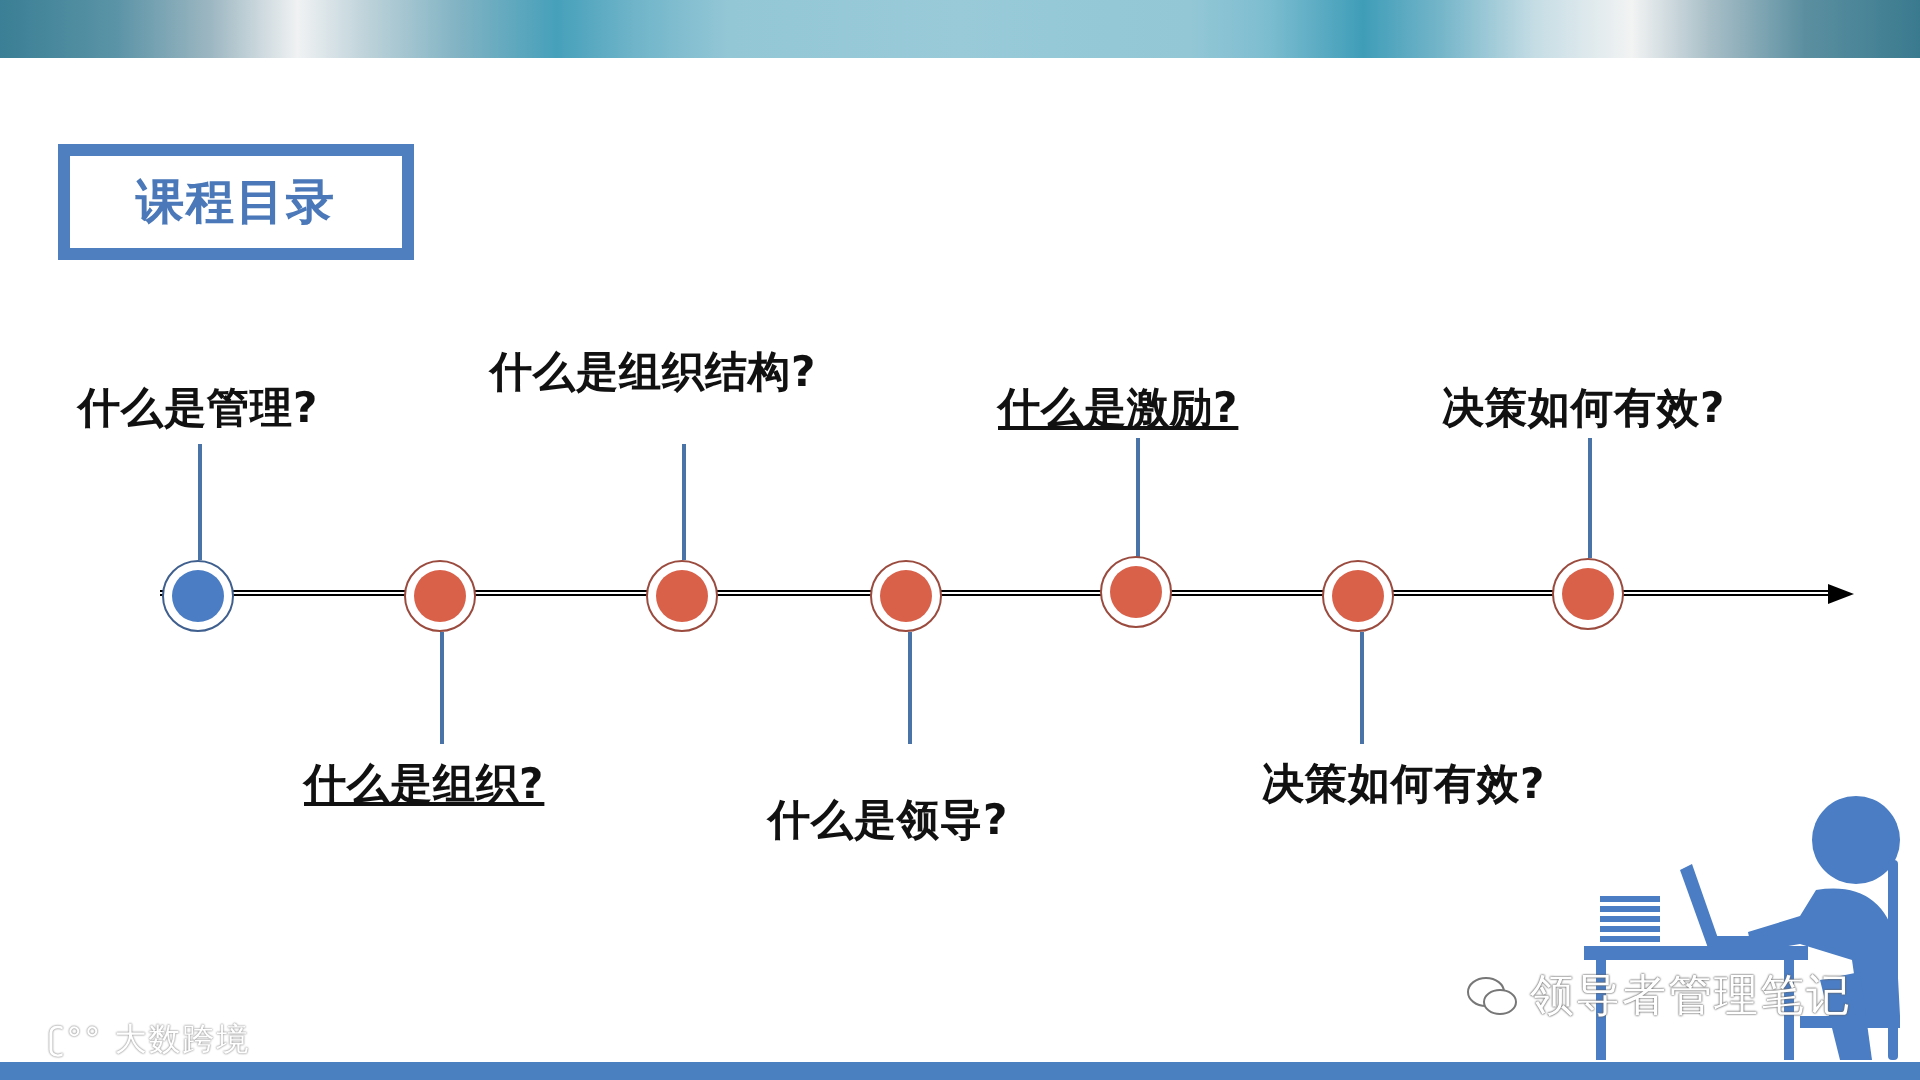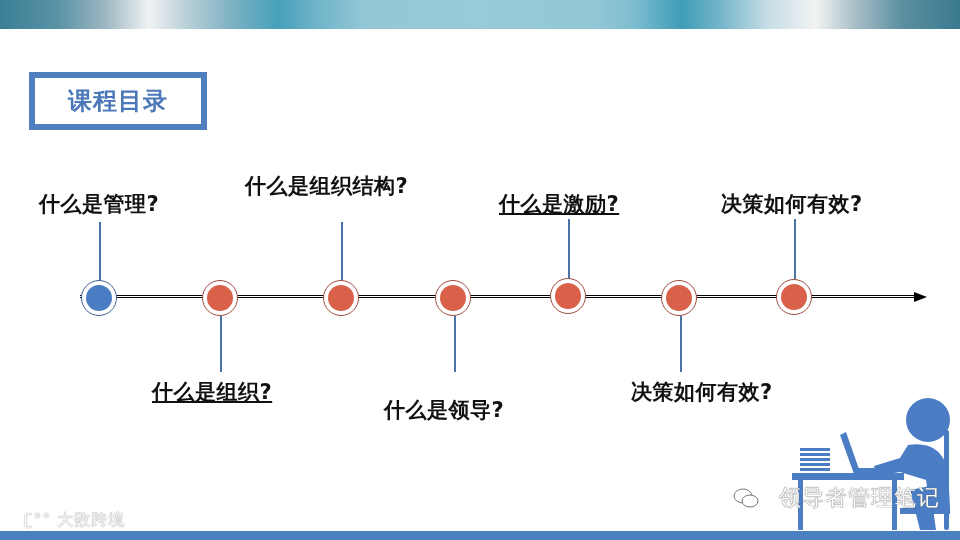--- a/index.html
+++ b/index.html
@@ -41,21 +41,21 @@
   .node.first .dot { background: #4a7dc4; }
   .stem { position: absolute; width: 1.5px; background: #4a73a8; }
   .label {
     position: absolute; font-size: 21px; font-weight: bold; color: #111;
     white-space: nowrap; letter-spacing: 0.5px;
   }
   .bottom-bar { position: absolute; left: 0; top: 531px; width: 960px; height: 9px; background: #4a7fc0; }
   .watermark-left { position: absolute; left: 8px; top: 510px; font-size: 16px; color: #ffffff;
     text-shadow: 0 0 1px #999, 0 0 1px #999; letter-spacing: 1px; padding-left: 16px; }
   .watermark-right { position: absolute; left: 733px; top: 483px; font-size: 22px; color: #ffffff;
-    text-shadow: 0 0 1px #666, 0 0 1px #666; letter-spacing: 1px; display: flex; align-items: center; gap: 20px; }
+    text-shadow: 0 0 1px #666, 0 0 1px #666; letter-spacing: 1px; display: flex; align-items: center; gap: 6px; }
 </style>
 </head>
 <body>
 
 <div class="top-band"></div>
 
 <div class="title-box">
   <span class="title-text">课程目录</span>
 </div>
 

